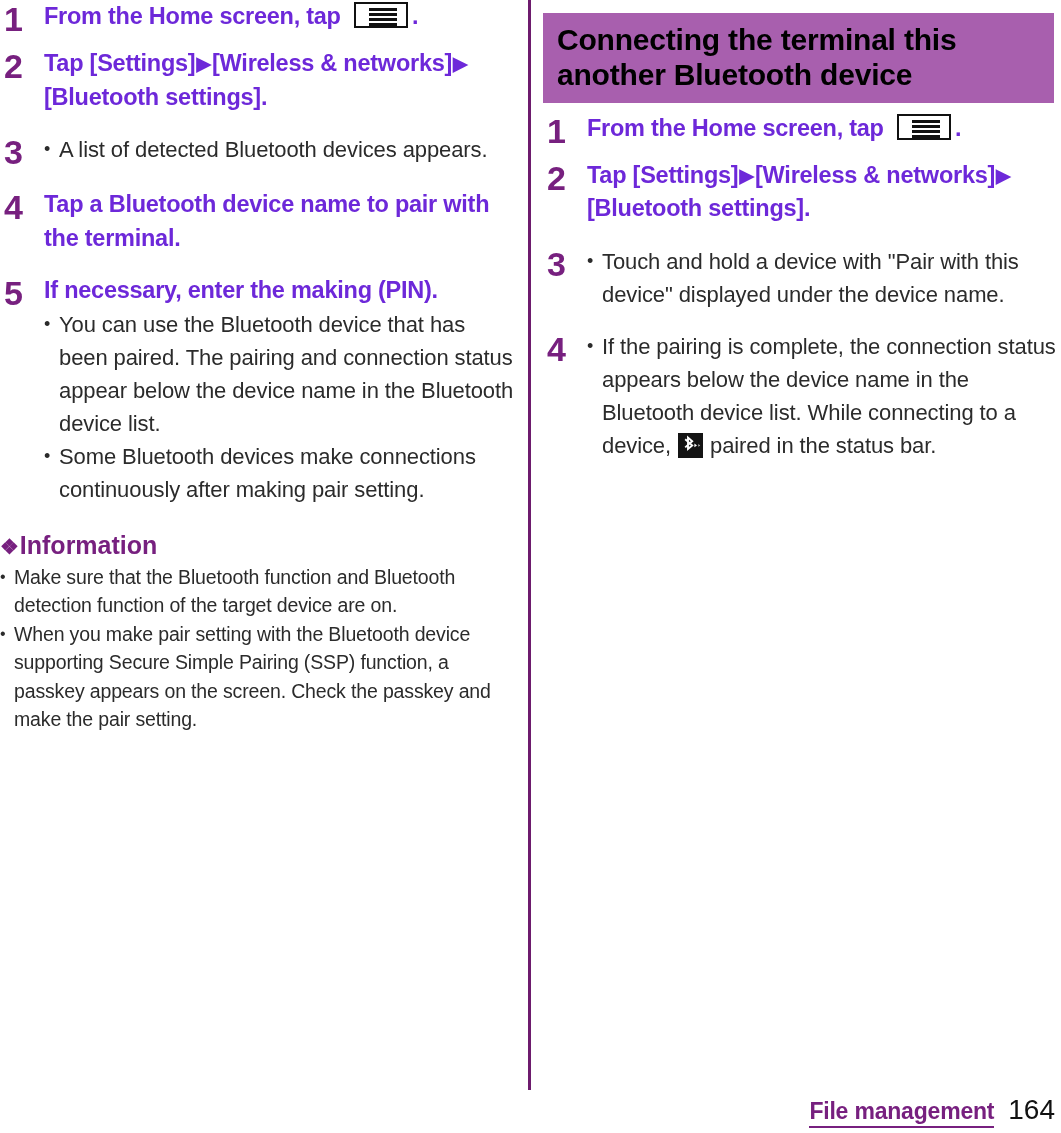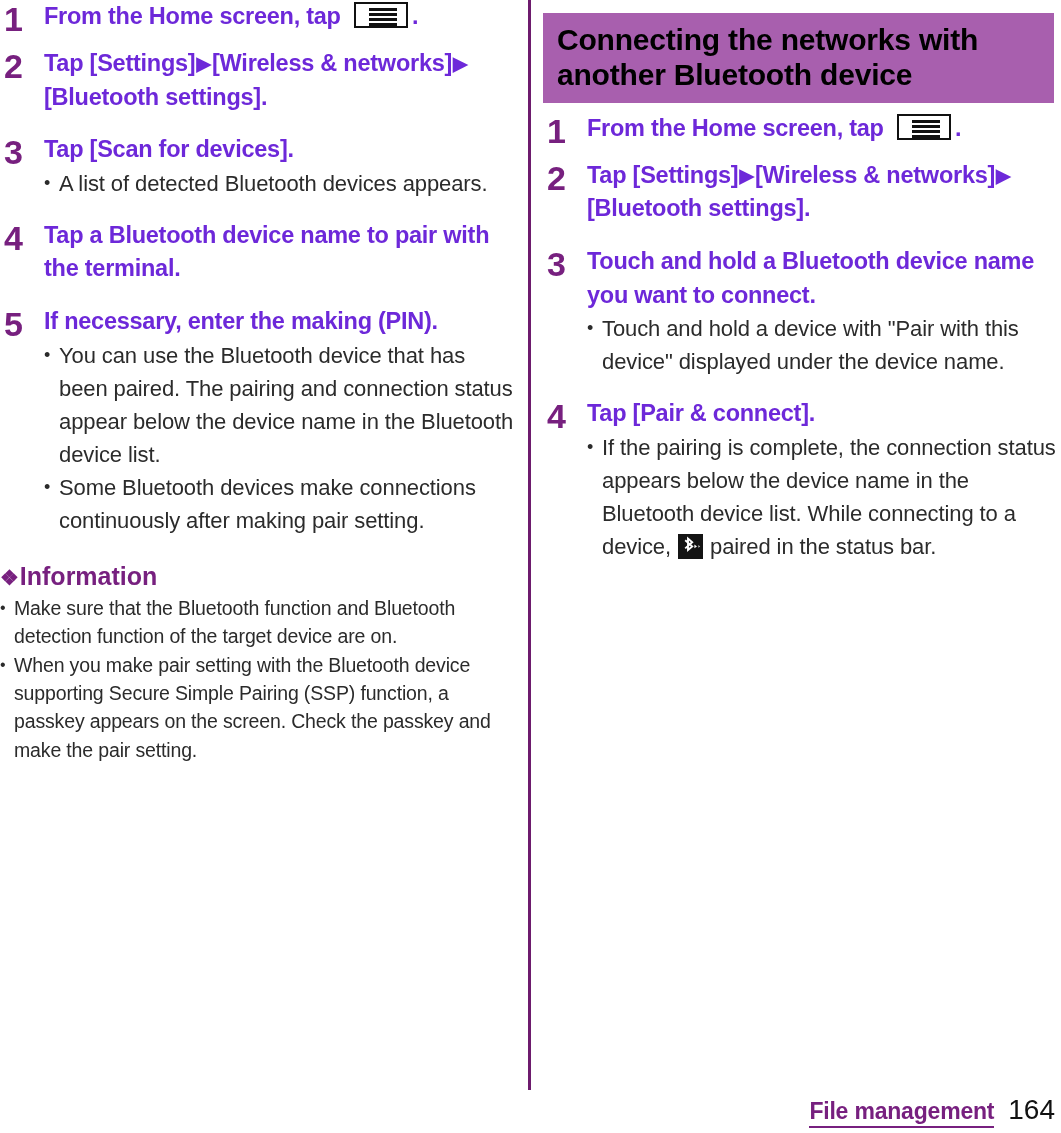--- a/index.html
+++ b/index.html
@@ -234,21 +234,20 @@
         <div class="step-body">
           <div class="step-title"><span>Tap [Settings]</span><span class="arrow">▶</span><span>[Wireless &amp; networks]</span><span class="arrow">▶</span><span>[Bluetooth settings].</span></div>
         </div>
       </div>
 
       <div class="sp-md"></div>
 
       <div class="step">
         <div class="step-num">3</div>
         <div class="step-body">
-          <div class="step-title">Tap [Scan for devices].</div>
           <div class="bullets">
             <div class="bullet">
               <span class="bullet-dot">•</span>
               <span class="bullet-text">A list of detected Bluetooth devices appears.</span>
             </div>
           </div>
         </div>
       </div>
 
       <div class="sp-md"></div>
@@ -297,21 +296,21 @@
           <span class="bullet-dot">•</span>
           <span class="bullet-text">When you make pair setting with the Bluetooth device supporting Secure Simple Pairing (SSP) function, a passkey appears on the screen. Check the passkey and make the pair setting.</span>
         </div>
       </div>
     </div>
 
   </div>
 
   <div class="column col-right">
 
-    <div class="section-band">Connecting the networks with another Bluetooth device</div>
+    <div class="section-band">Connecting the terminal this another Bluetooth device</div>
 
     <div class="sp-sm"></div>
 
     <div class="steps">
 
       <div class="step">
         <div class="step-num">1</div>
         <div class="step-body">
           <div class="step-title"><span>From the Home screen, tap </span><span class="menu-icon"><i></i><i></i><i></i><i></i></span><span>.</span></div>
         </div>
@@ -324,36 +323,34 @@
         <div class="step-body">
           <div class="step-title"><span>Tap [Settings]</span><span class="arrow">▶</span><span>[Wireless &amp; networks]</span><span class="arrow">▶</span><span>[Bluetooth settings].</span></div>
         </div>
       </div>
 
       <div class="sp-md"></div>
 
       <div class="step">
         <div class="step-num">3</div>
         <div class="step-body">
-          <div class="step-title">Touch and hold a Bluetooth device name you want to connect.</div>
           <div class="bullets">
             <div class="bullet">
               <span class="bullet-dot">•</span>
               <span class="bullet-text">Touch and hold a device with "Pair with this device" displayed under the device name.</span>
             </div>
           </div>
         </div>
       </div>
 
       <div class="sp-md"></div>
 
       <div class="step">
         <div class="step-num">4</div>
         <div class="step-body">
-          <div class="step-title">Tap [Pair &amp; connect].</div>
           <div class="bullets">
             <div class="bullet">
               <span class="bullet-dot">•</span>
               <span class="bullet-text"><span>If the pairing is complete, the connection status appears below the device name in the Bluetooth device list. While connecting to a device, </span><span class="bt-icon"><svg width="25" height="25" viewBox="0 0 25 25">
                       <path d="M7.2 6.2 L14.2 12.4 L10.0 16.0 L10.0 4.6 L14.2 8.2 L7.2 14.4" fill="none" stroke="#ffffff" stroke-width="1.9" stroke-linejoin="miter"></path>
                       <path d="M16.4 10.6 L19.0 12.4 L16.4 14.2 Z" fill="#ffffff"></path>
                       <path d="M20.3 11.0 L22.2 12.4 L20.3 13.8 Z" fill="#bfbfbf"></path>
                     </svg></span><span> paired in the status bar.</span></span>
             </div>
           </div>

